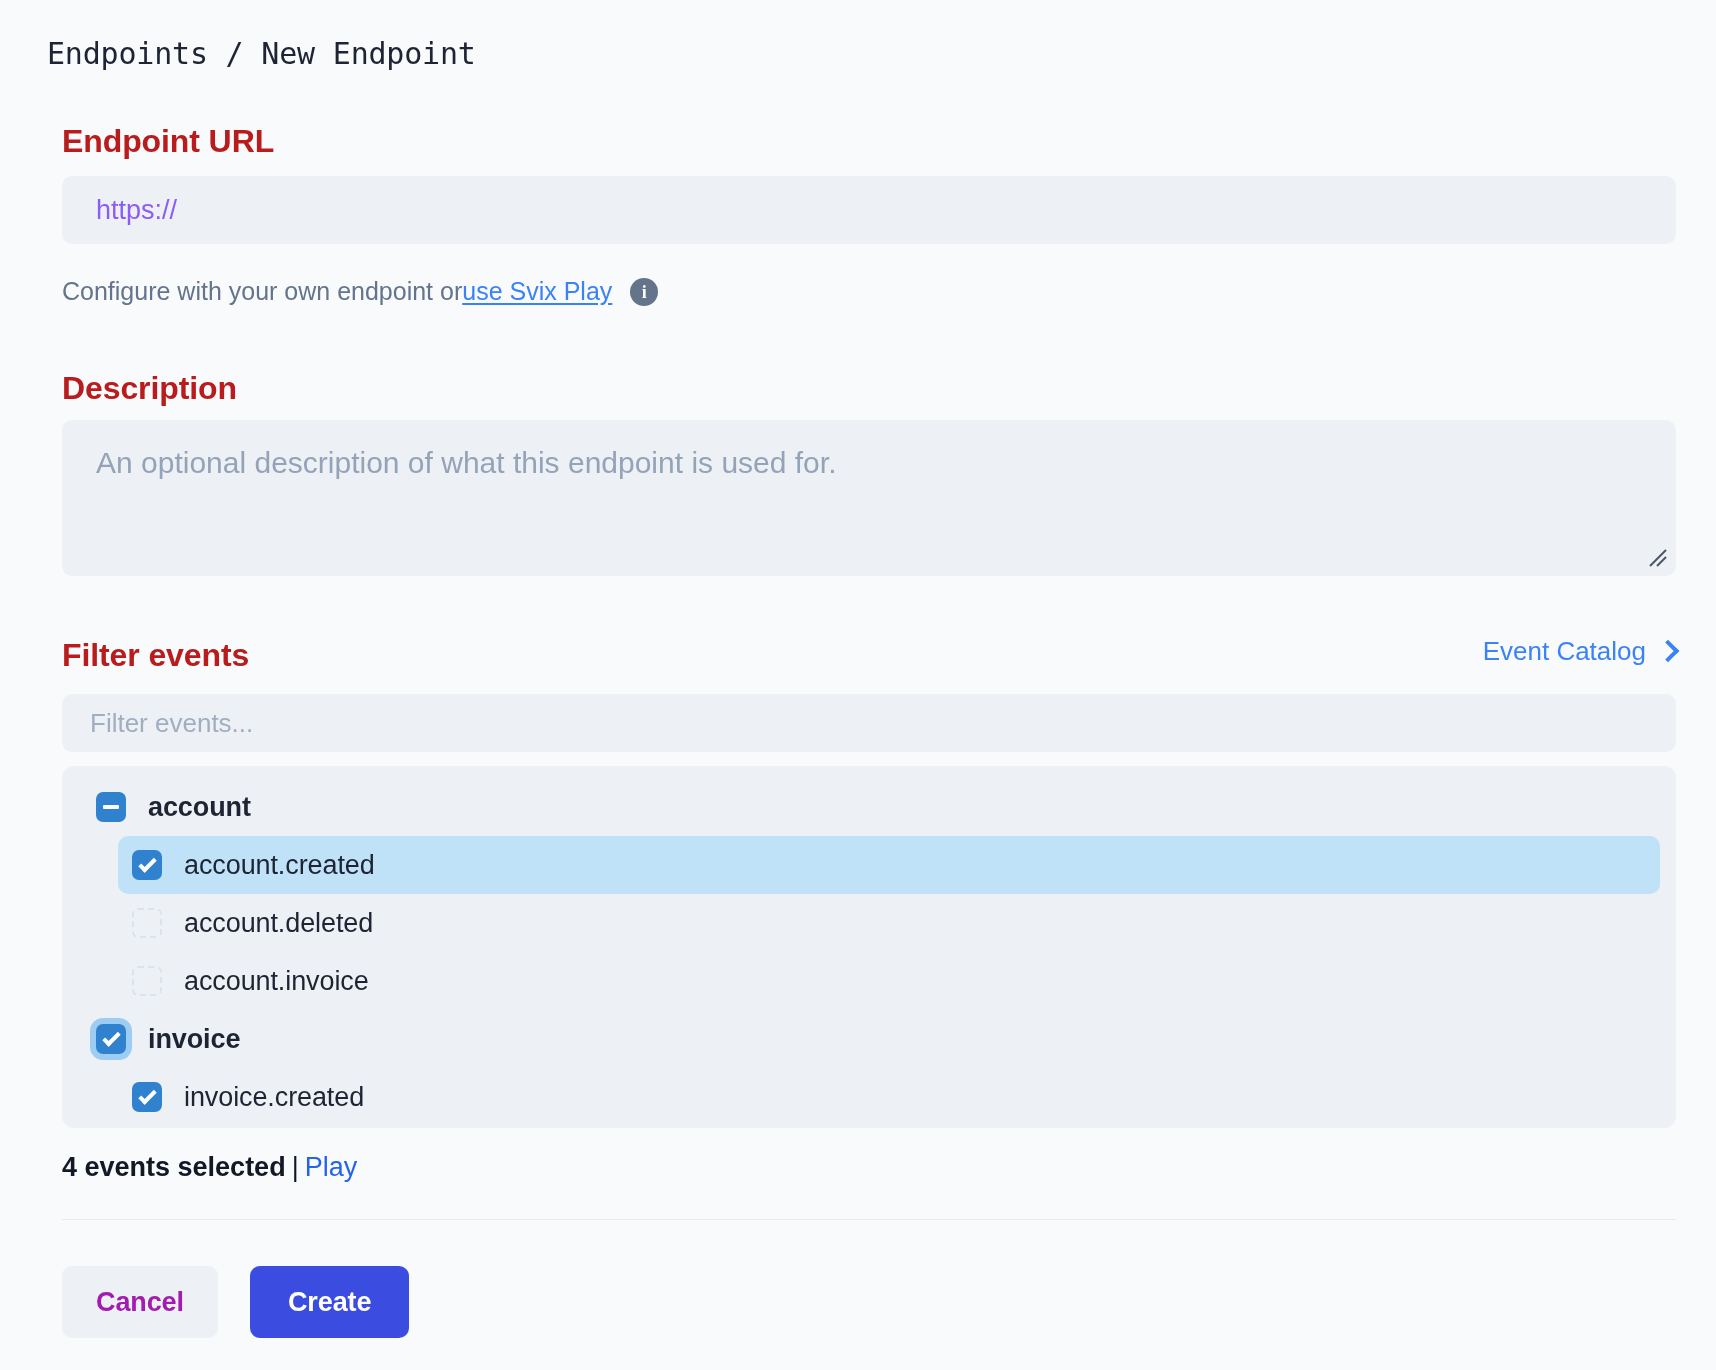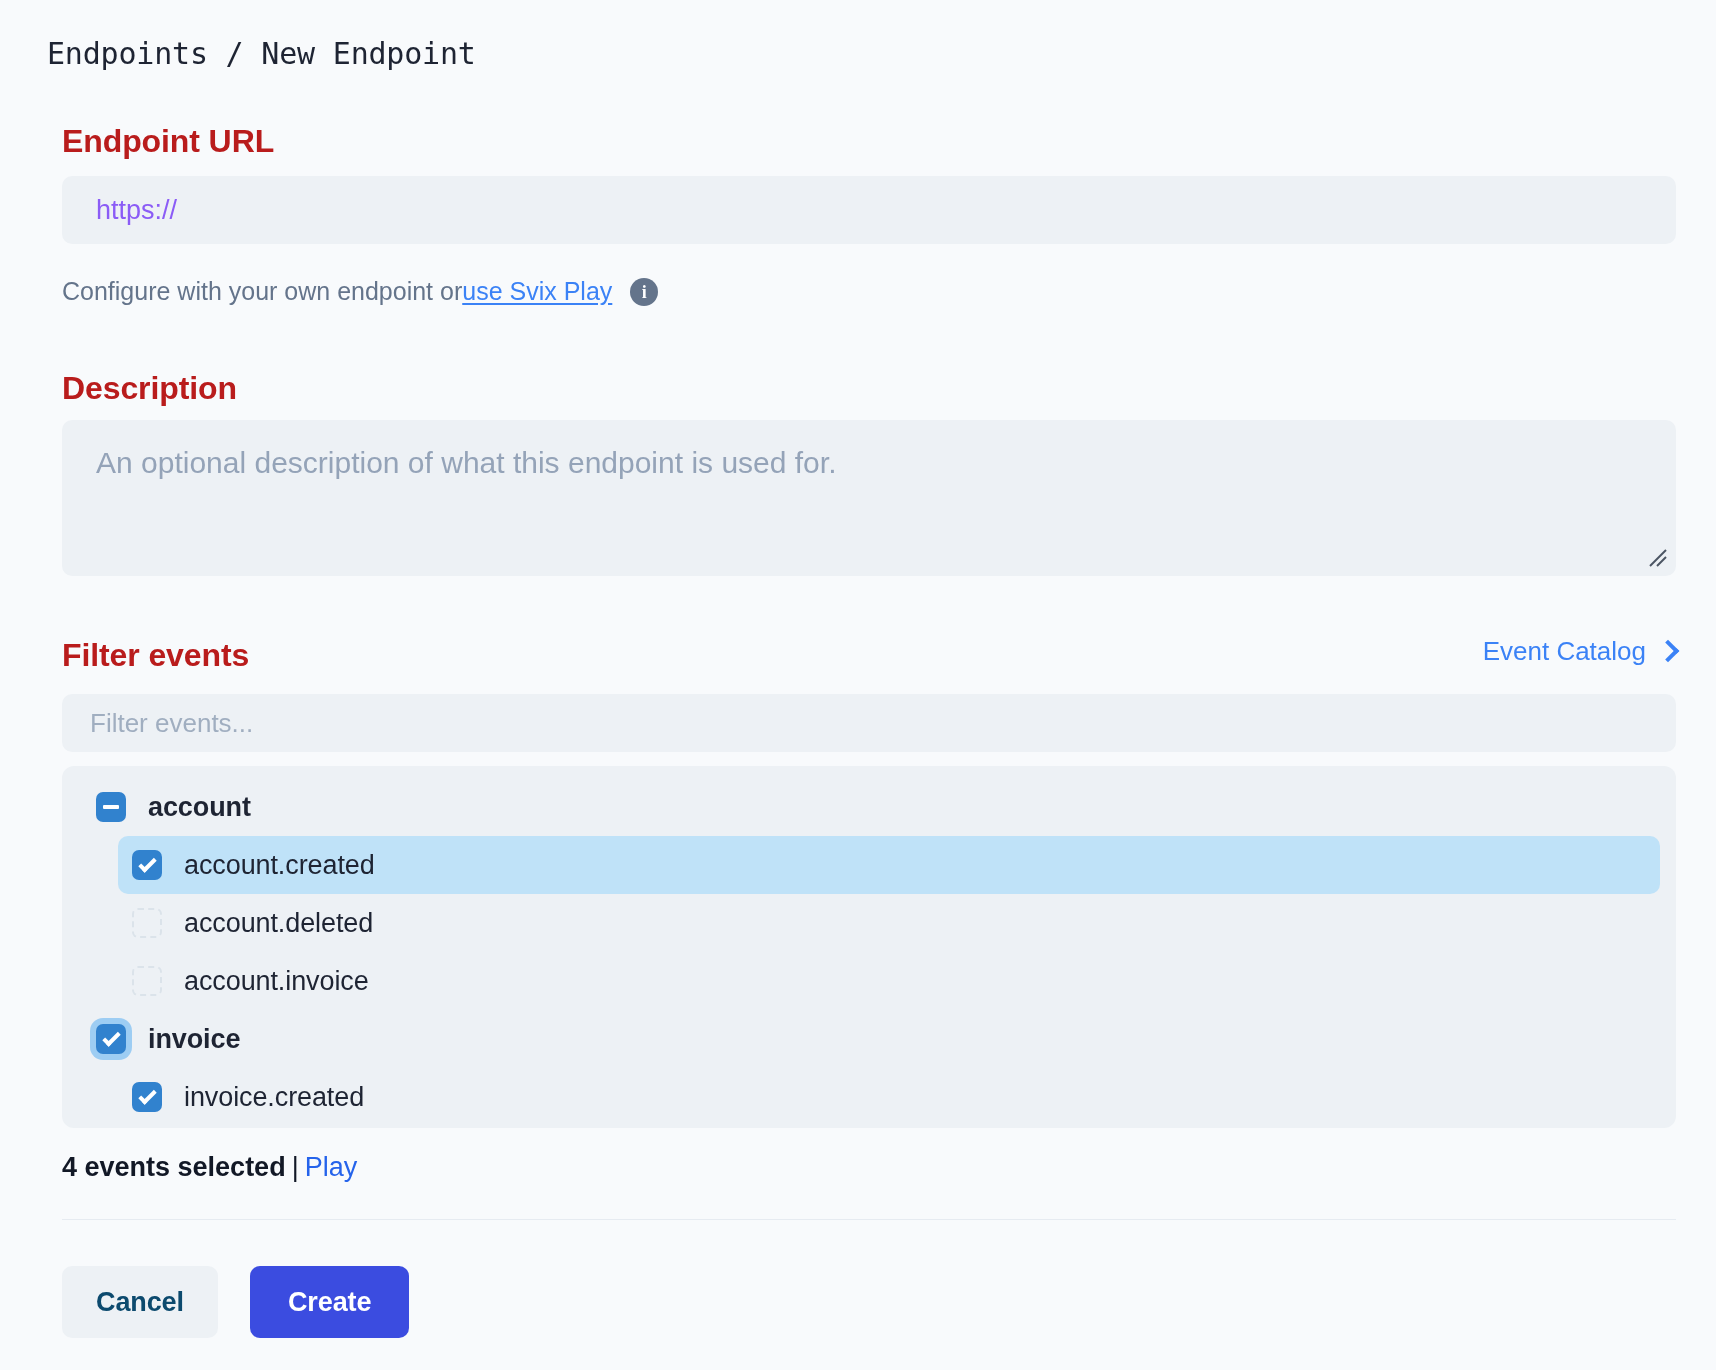--- a/index.html
+++ b/index.html
@@ -267,21 +267,21 @@
     border: none;
     border-radius: 10px;
     font-family: "Liberation Sans", sans-serif;
     font-size: 27px;
     font-weight: bold;
     cursor: pointer;
     height: 72px;
     padding: 0 34px;
     letter-spacing: -0.1px;
   }
-  .btn-cancel { background: #edf1f5; color: #0c4a6e; }
+  .btn-cancel { background: #edf1f5; color: #a21caf; }
   .btn-create { background: #3b4ce0; color: #ffffff; padding: 0 38px; }
 </style>
 </head>
 <body>
 
 <div class="page">
 
   <div class="breadcrumb">Endpoints / New Endpoint</div>
 
   <div class="field-label url-label">Endpoint URL</div>

